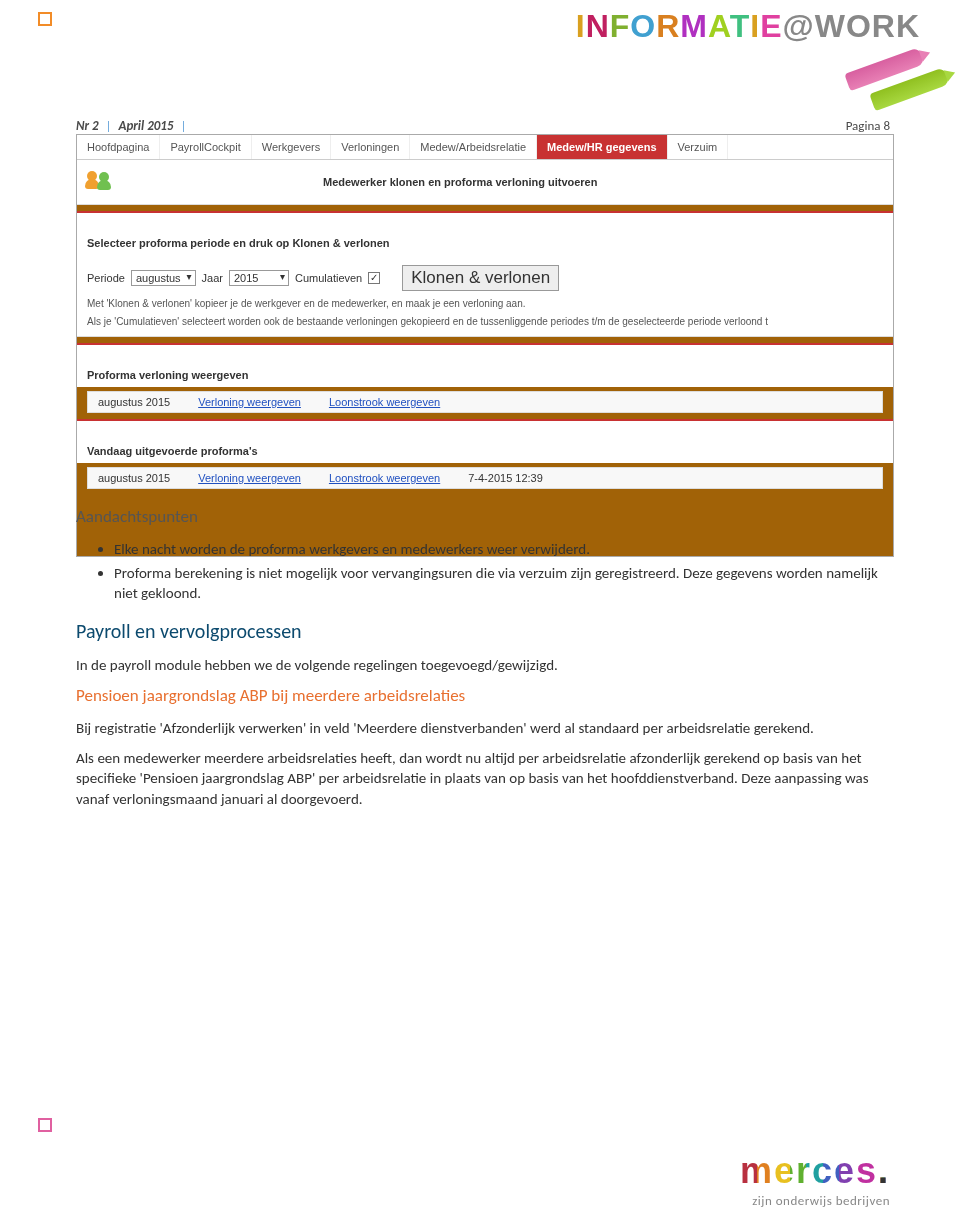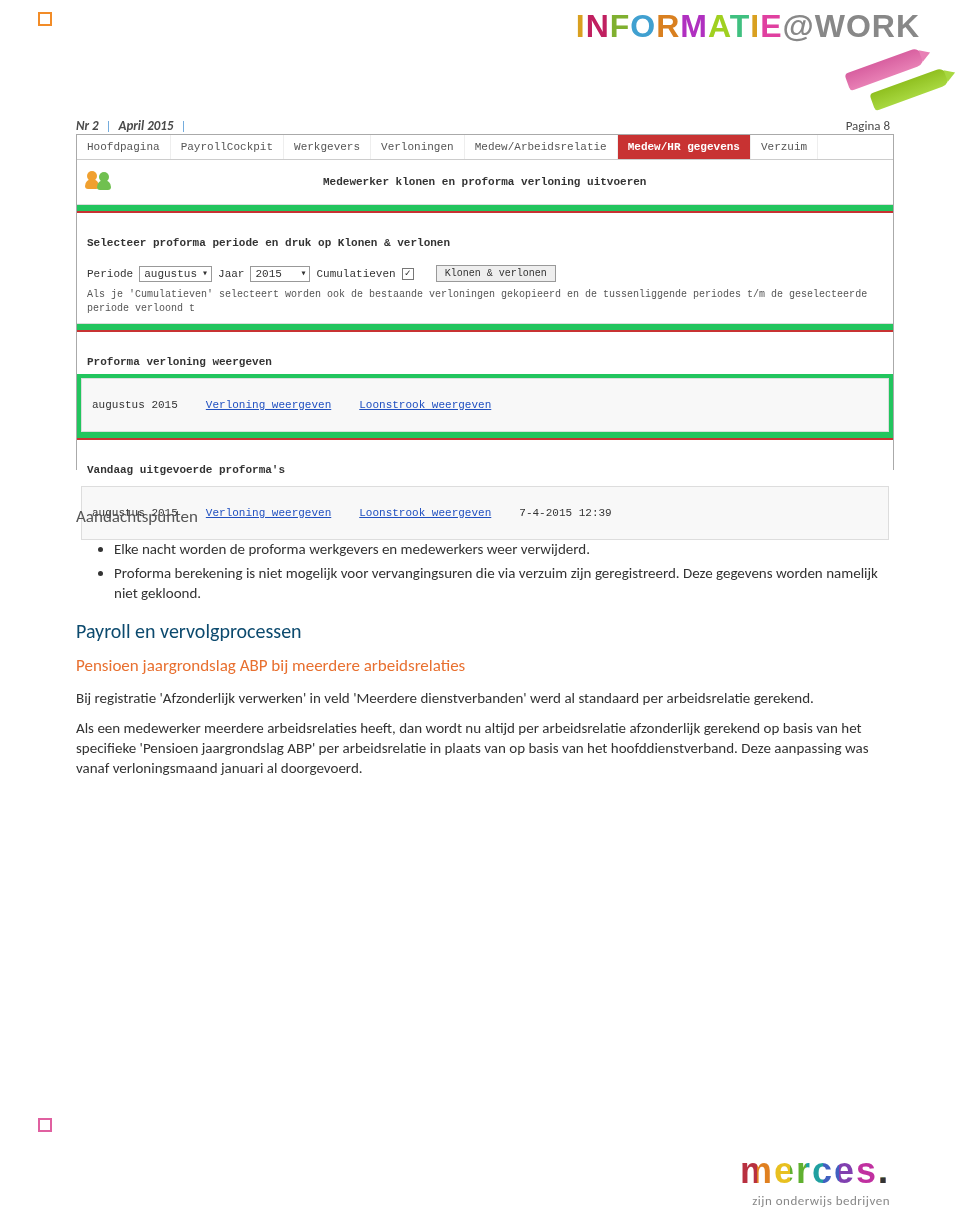--- a/index.html
+++ b/index.html
@@ -32,45 +32,45 @@
   .pen { position: absolute; width: 80px; height: 18px; border-radius: 4px 9px 9px 4px; transform: rotate(-20deg); }
   .pen::after { content:""; position:absolute; right:-8px; top:3px; width:0; height:0; border-top:6px solid transparent; border-bottom:6px solid transparent; border-left:10px solid currentColor; }
   .pen.pink { background: linear-gradient(#d860a0,#e880b5); color:#e880b5; top: 5px; right: 35px; }
   .pen.green{ background: linear-gradient(#90c020,#a8d840); color:#a8d840; top: 25px; right: 10px; }
 
   .issue-bar { position: absolute; top: 118px; left: 76px; right: 70px; display:flex; justify-content:space-between; font-size: 13px; color:#4a4a4a; }
   .issue-bar .sep { color:#60a0d8; margin:0 4px; }
   .issue-bar b { font-weight: bold; font-style: italic; }
 
   .screenshot-panel {
-    position: absolute; top: 134px; left: 76px; width: 818px; height: 336px;
-    border: 1px solid #aaa; background: #22c55e; font-family: Liberation Mono, monospace; font-size: 11px; color:#333;
+    position: absolute; top: 134px; left: 76px; width: 818px; height: 423px;
+    border: 1px solid #aaa; background: #a16207; font-family: Liberation Sans, sans-serif; font-size: 11px; color:#333;
   }
   .ss-tabs { display:flex; background:#fff; border-bottom:1px solid #ccc; }
   .ss-tab { padding:6px 10px; color:#555; font-size:11px; border-right:1px solid #eee; }
   .ss-tab.active { background:#c83232; color:#fff; font-weight:bold; }
   .ss-title-row { display:flex; align-items:center; padding:10px 8px; background:#fff; border-bottom:1px solid #ddd; }
   .ppl-icon { width:28px; height:24px; position:relative; margin-right: 210px; }
   .ppl-icon .head { position:absolute; width:10px; height:10px; border-radius:50%; }
   .ppl-icon .body { position:absolute; width:14px; height:10px; border-radius:7px 7px 3px 3px; }
   .ppl-icon .h1{ background:#f0a030; left:2px; top:1px;} .ppl-icon .b1{ background:#f0a030; left:0; top:9px;}
   .ppl-icon .h2{ background:#70c050; left:14px; top:2px;} .ppl-icon .b2{ background:#70c050; left:12px; top:10px;}
   .ss-title { font-weight:bold; font-size:11px; }
   .ss-sec-head {
     background:#fff; border-top:2px solid #c83232; font-weight:bold; padding:24px 10px 6px;
     margin-top:6px;
   }
   .ss-sec-body { background:#fff; padding:4px 10px 8px; border-bottom:1px solid #ddd; }
   .formrow { display:flex; align-items:center; gap:6px; margin:6px 0; font-size:11px; }
   .fake-select { border:1px solid #999; background:#fff; padding:1px 14px 1px 4px; position:relative; font-size:11px; min-width:60px; display:inline-block; }
   .fake-select::after { content:"▾"; position:absolute; right:3px; top:0; font-size:10px; color:#333; }
   .fake-check { width:12px; height:12px; border:1px solid #777; background:#fff; display:inline-flex; align-items:center; justify-content:center; font-size:10px; line-height:1; }
-  .fake-btn { border:1px solid #999; background:#eee; padding:2px 8px; font-size:10px; }
+  .fake-btn { border:1px solid #999; background:#eee; padding:2px 8px; font-size:17px; }
   .help-text { font-size:10px; color:#555; margin-top:4px; line-height:1.35; }
-  .tblrow { display:flex; gap: 28px; align-items:center; background:#f8f8f8; border:1px solid #ddd; padding:20px 10px; margin:4px 4px; font-size:11px; }
+  .tblrow { display:flex; gap: 28px; align-items:center; background:#f8f8f8; border:1px solid #ddd; padding:4px 10px; margin:4px 10px; font-size:11px; }
   .link { color:#2050c0; text-decoration:underline; }
 
   .body-text { position:absolute; left:76px; right:70px; top: 500px; font-size: 15px; line-height:1.35; color:#333; }
   .body-text p { margin: 6px 0 10px; }
   .body-text ul { list-style: disc; padding-left: 38px; margin-bottom: 14px; }
   .body-text li { margin: 4px 0; }
   .h-a { font-size: 17px; color:#555; margin-bottom:2px; }
   .h-section { font-size: 20px; color:#0c4a6e; margin-top: 12px; margin-bottom: 2px; font-weight: normal; }
   .h-sub { font-size: 17px; color:#e87030; margin-top: 10px; margin-bottom: 2px; font-weight: normal; }
 
@@ -134,20 +134,21 @@
     <div class="formrow">
       <span>Periode</span>
       <span class="fake-select">augustus</span>
       <span>Jaar</span>
       <span class="fake-select">2015</span>
       <span>Cumulatieven</span>
       <span class="fake-check">✓</span>
       <span style="width:10px"></span>
       <span class="fake-btn">Klonen &amp; verlonen</span>
     </div>
+    <div class="help-text">Met 'Klonen &amp; verlonen' kopieer je de werkgever en de medewerker, en maak je een verloning aan.</div>
     <div class="help-text">Als je 'Cumulatieven' selecteert worden ook de bestaande verloningen gekopieerd en de tussenliggende periodes t/m de geselecteerde periode verloond t</div>
   </div>
 
   <div class="ss-sec-head">Proforma verloning weergeven</div>
   <div class="tblrow">
     <span>augustus 2015</span>
     <span class="link">Verloning weergeven</span>
     <span class="link">Loonstrook weergeven</span>
   </div>
 
@@ -161,20 +162,21 @@
 </div>
 
 <div class="body-text">
   <p class="h-a">Aandachtspunten</p>
   <ul>
     <li>Elke nacht worden de proforma werkgevers en medewerkers weer verwijderd.</li>
     <li>Proforma berekening is niet mogelijk voor vervangingsuren die via verzuim zijn geregistreerd. Deze gegevens worden namelijk niet gekloond.</li>
   </ul>
 
   <p class="h-section">Payroll en vervolgprocessen</p>
+  <p>In de payroll module hebben we de volgende regelingen toegevoegd/gewijzigd.</p>
 
   <p class="h-sub">Pensioen jaargrondslag ABP bij meerdere arbeidsrelaties</p>
   <p>Bij registratie 'Afzonderlijk verwerken' in veld 'Meerdere dienstverbanden' werd al standaard per arbeidsrelatie gerekend.</p>
   <p>Als een medewerker meerdere arbeidsrelaties heeft, dan wordt nu altijd per arbeidsrelatie afzonderlijk gerekend op basis van het specifieke 'Pensioen jaargrondslag ABP' per arbeidsrelatie in plaats van op basis van het hoofddienstverband. Deze aanpassing was vanaf verloningsmaand januari al doorgevoerd.</p>
 </div>
 
 <div class="bottom-square"></div>
 <div class="footer">
   <div class="merces">
     <span>merces</span><span class="dot">.</span>

